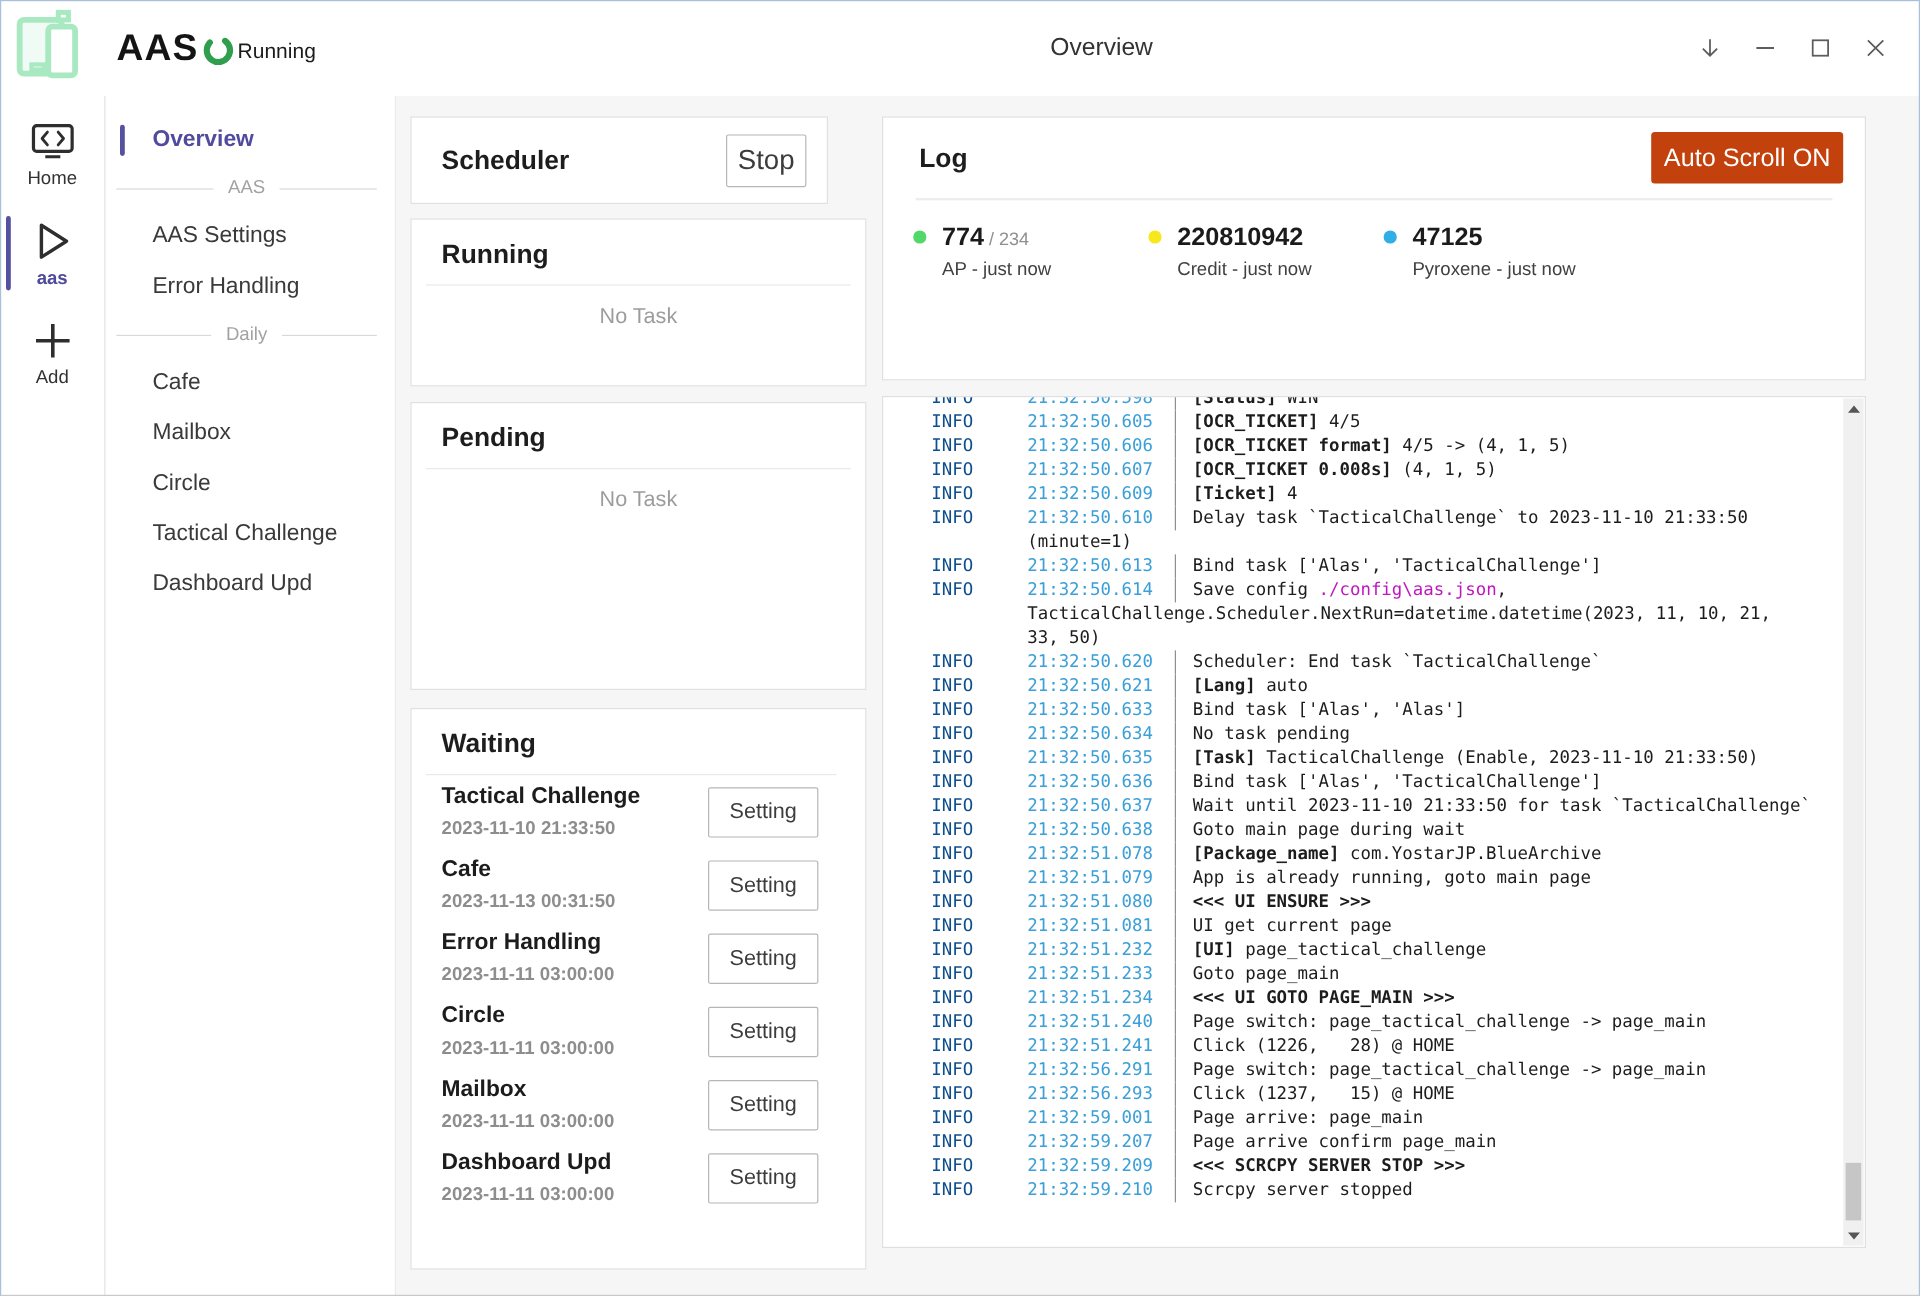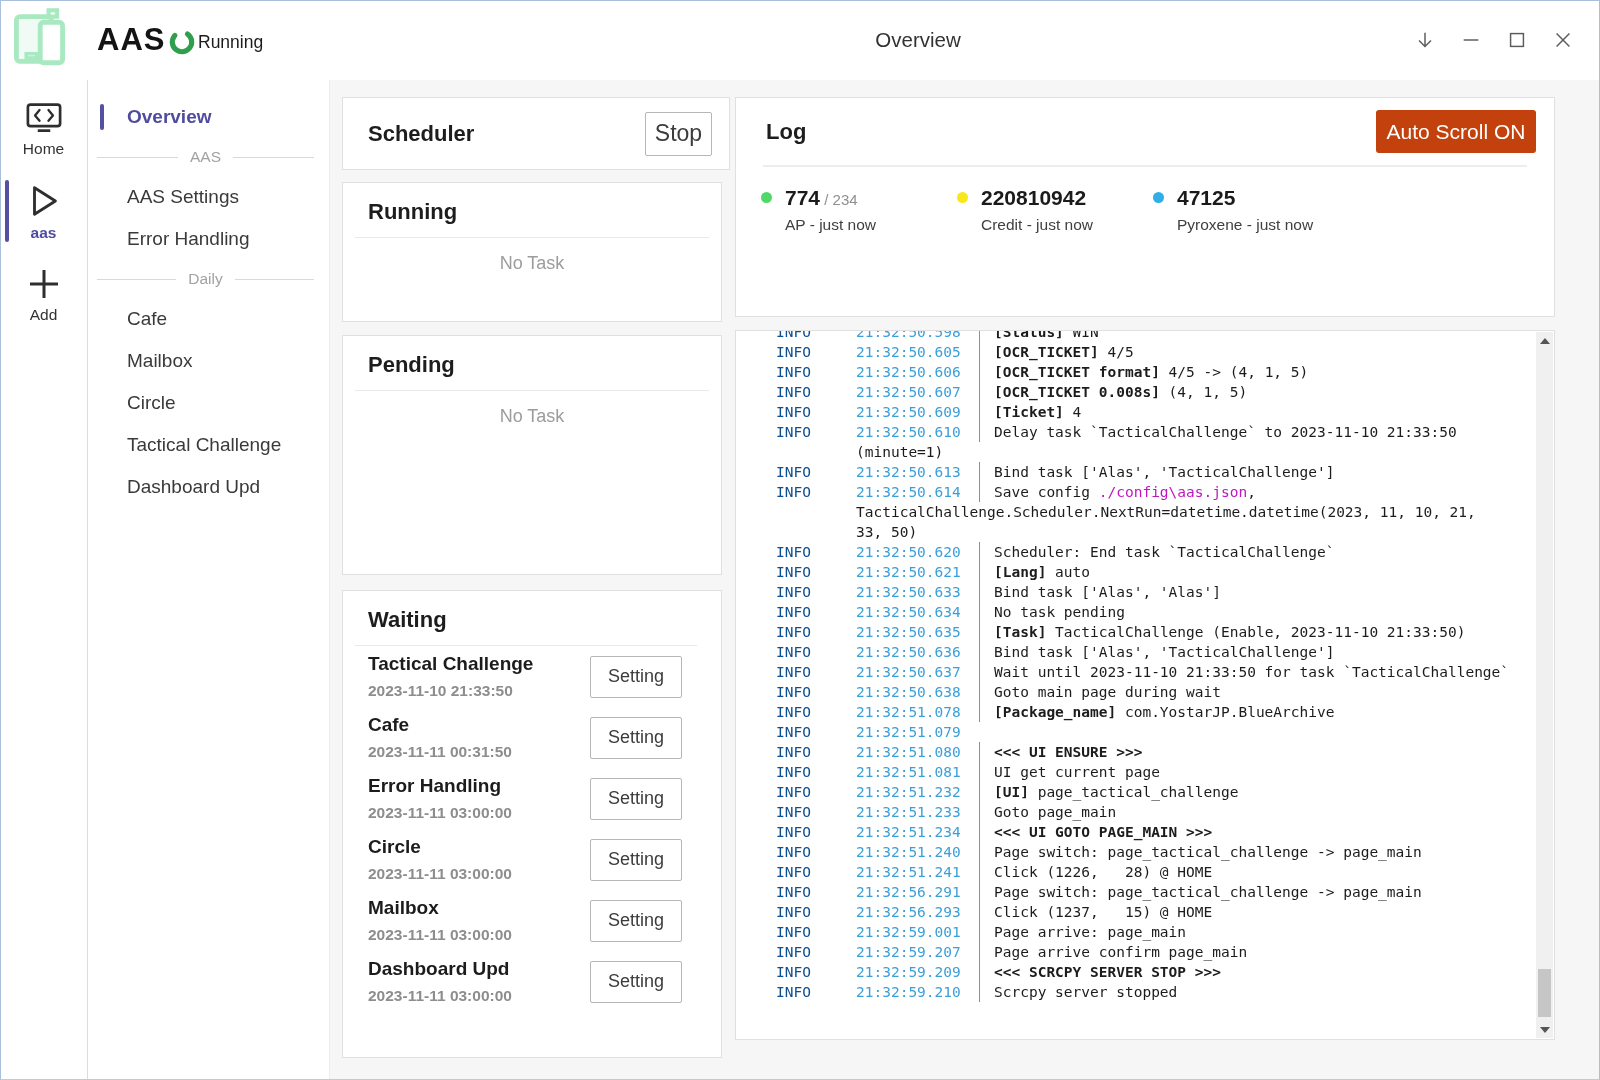--- a/index.html
+++ b/index.html
@@ -34,21 +34,21 @@
   .menu-item{position:relative;height:42px;display:flex;align-items:center;padding-left:39px;font-size:19px;color:#3a3a3a;cursor:default;}
   .menu-item.active{color:#514b9e;font-weight:bold;}
   .menu-item.active .menu-bar{position:absolute;left:12px;top:8px;width:4px;height:26px;background:#55509f;border-radius:2px;}
   .menu-divider{height:38px;display:flex;align-items:center;gap:12px;padding:0 15px 0 9px;color:#a2a2a2;font-size:15.5px;}
   .menu-divider:before,.menu-divider:after{content:"";flex:1;height:1px;background:#d9d9d9;}
 
   
   .content{position:absolute;left:330px;top:80px;width:1270px;height:1000px;background:#f6f6f7;}
   .card{position:absolute;background:#fff;border:1px solid #e0e0e0;box-sizing:border-box;}
 
-  .card-sched{left:12px;top:17px;width:388px;height:73px;display:flex;align-items:center;justify-content:space-between;padding:0 17px 0 25px;}
+  .card-sched{left:12px;top:17px;width:348px;height:73px;display:flex;align-items:center;justify-content:space-between;padding:0 17px 0 25px;}
   .card-title{font-size:22px;font-weight:bold;color:#1d1d1d;}
   .btn-outline{background:#fff;border:1px solid #b6b6b6;border-radius:2px;color:#3c3c3c;font-family:"Liberation Sans",sans-serif;display:flex;align-items:center;justify-content:center;cursor:default;}
   .stop-btn{width:67px;height:44px;font-size:23px;}
 
   .card-running{left:12px;top:102px;width:380px;height:140px;padding:16px 0 0 0;}
   .card-pending{left:12px;top:255px;width:380px;height:240px;padding:16px 0 0 0;}
   .card-inner-title{margin-left:25px;font-size:22px;font-weight:bold;color:#1d1d1d;}
   .card-hr{height:1px;background:#e9e9e9;margin:12px 12px 0 12px;}
   .no-task{text-align:center;font-size:18px;color:#9c9c9c;font-weight:normal;margin-top:15px;}
 
@@ -212,21 +212,21 @@
         <div class="task-row">
           <div class="task-texts">
             <div class="task-name">Tactical Challenge</div>
             <div class="task-time">2023-11-10 21:33:50</div>
           </div>
           <button class="btn-outline setting-btn">Setting</button>
         </div>
         <div class="task-row">
           <div class="task-texts">
             <div class="task-name">Cafe</div>
-            <div class="task-time">2023-11-11 00:31:50</div>
+            <div class="task-time">2023-11-13 00:31:50</div>
           </div>
           <button class="btn-outline setting-btn">Setting</button>
         </div>
         <div class="task-row">
           <div class="task-texts">
             <div class="task-name">Error Handling</div>
             <div class="task-time">2023-11-11 03:00:00</div>
           </div>
           <button class="btn-outline setting-btn">Setting</button>
         </div>
@@ -300,21 +300,21 @@
         <div class="log-line cont"><span>33, 50)</span></div>
         <div class="log-line"><span class="lvl">INFO</span><span class="time">21:32:50.620</span><span class="msg"><span>Scheduler: End task `TacticalChallenge`</span></span></div>
         <div class="log-line"><span class="lvl">INFO</span><span class="time">21:32:50.621</span><span class="msg"><span class="s-b">[Lang]</span><span> auto</span></span></div>
         <div class="log-line"><span class="lvl">INFO</span><span class="time">21:32:50.633</span><span class="msg"><span>Bind task ['Alas', 'Alas']</span></span></div>
         <div class="log-line"><span class="lvl">INFO</span><span class="time">21:32:50.634</span><span class="msg"><span>No task pending</span></span></div>
         <div class="log-line"><span class="lvl">INFO</span><span class="time">21:32:50.635</span><span class="msg"><span class="s-b">[Task]</span><span> TacticalChallenge (Enable, 2023-11-10 21:33:50)</span></span></div>
         <div class="log-line"><span class="lvl">INFO</span><span class="time">21:32:50.636</span><span class="msg"><span>Bind task ['Alas', 'TacticalChallenge']</span></span></div>
         <div class="log-line"><span class="lvl">INFO</span><span class="time">21:32:50.637</span><span class="msg"><span>Wait until 2023-11-10 21:33:50 for task `TacticalChallenge`</span></span></div>
         <div class="log-line"><span class="lvl">INFO</span><span class="time">21:32:50.638</span><span class="msg"><span>Goto main page during wait</span></span></div>
         <div class="log-line"><span class="lvl">INFO</span><span class="time">21:32:51.078</span><span class="msg"><span class="s-b">[Package_name]</span><span> com.YostarJP.BlueArchive</span></span></div>
-        <div class="log-line"><span class="lvl">INFO</span><span class="time">21:32:51.079</span></div>
+        <div class="log-line"><span class="lvl">INFO</span><span class="time">21:32:51.079</span><span class="msg"><span>App is already running, goto main page</span></span></div>
         <div class="log-line"><span class="lvl">INFO</span><span class="time">21:32:51.080</span><span class="msg"><span class="s-b">&lt;&lt;&lt; UI ENSURE &gt;&gt;&gt;</span></span></div>
         <div class="log-line"><span class="lvl">INFO</span><span class="time">21:32:51.081</span><span class="msg"><span>UI get current page</span></span></div>
         <div class="log-line"><span class="lvl">INFO</span><span class="time">21:32:51.232</span><span class="msg"><span class="s-b">[UI]</span><span> page_tactical_challenge</span></span></div>
         <div class="log-line"><span class="lvl">INFO</span><span class="time">21:32:51.233</span><span class="msg"><span>Goto page_main</span></span></div>
         <div class="log-line"><span class="lvl">INFO</span><span class="time">21:32:51.234</span><span class="msg"><span class="s-b">&lt;&lt;&lt; UI GOTO PAGE_MAIN &gt;&gt;&gt;</span></span></div>
         <div class="log-line"><span class="lvl">INFO</span><span class="time">21:32:51.240</span><span class="msg"><span>Page switch: page_tactical_challenge -&gt; page_main</span></span></div>
         <div class="log-line"><span class="lvl">INFO</span><span class="time">21:32:51.241</span><span class="msg"><span>Click (1226,   28) @ HOME</span></span></div>
         <div class="log-line"><span class="lvl">INFO</span><span class="time">21:32:56.291</span><span class="msg"><span>Page switch: page_tactical_challenge -&gt; page_main</span></span></div>
         <div class="log-line"><span class="lvl">INFO</span><span class="time">21:32:56.293</span><span class="msg"><span>Click (1237,   15) @ HOME</span></span></div>
         <div class="log-line"><span class="lvl">INFO</span><span class="time">21:32:59.001</span><span class="msg"><span>Page arrive: page_main</span></span></div>

